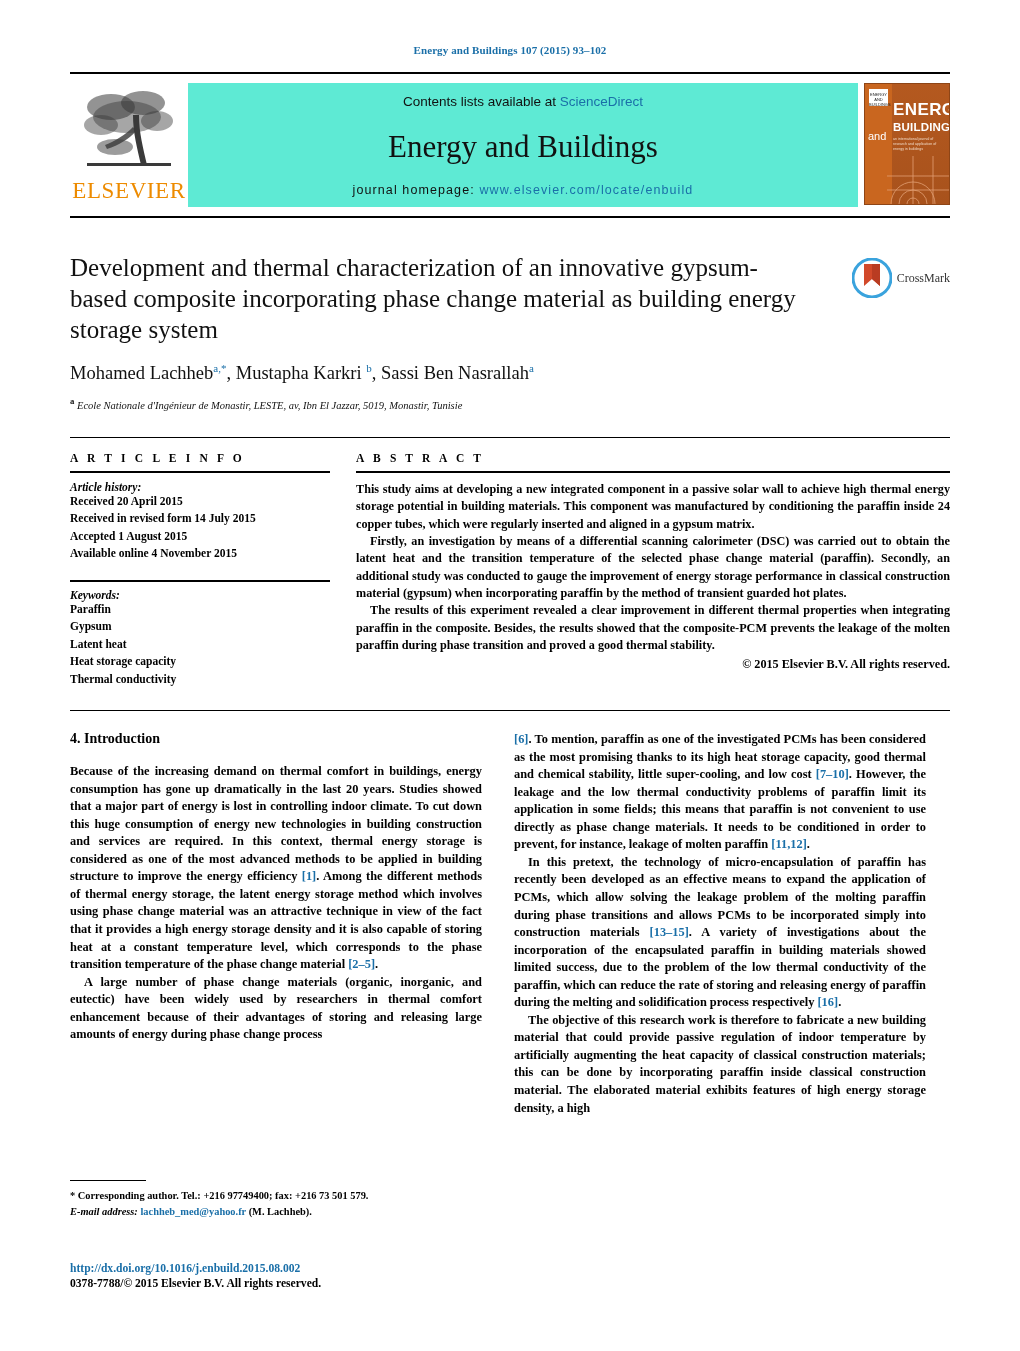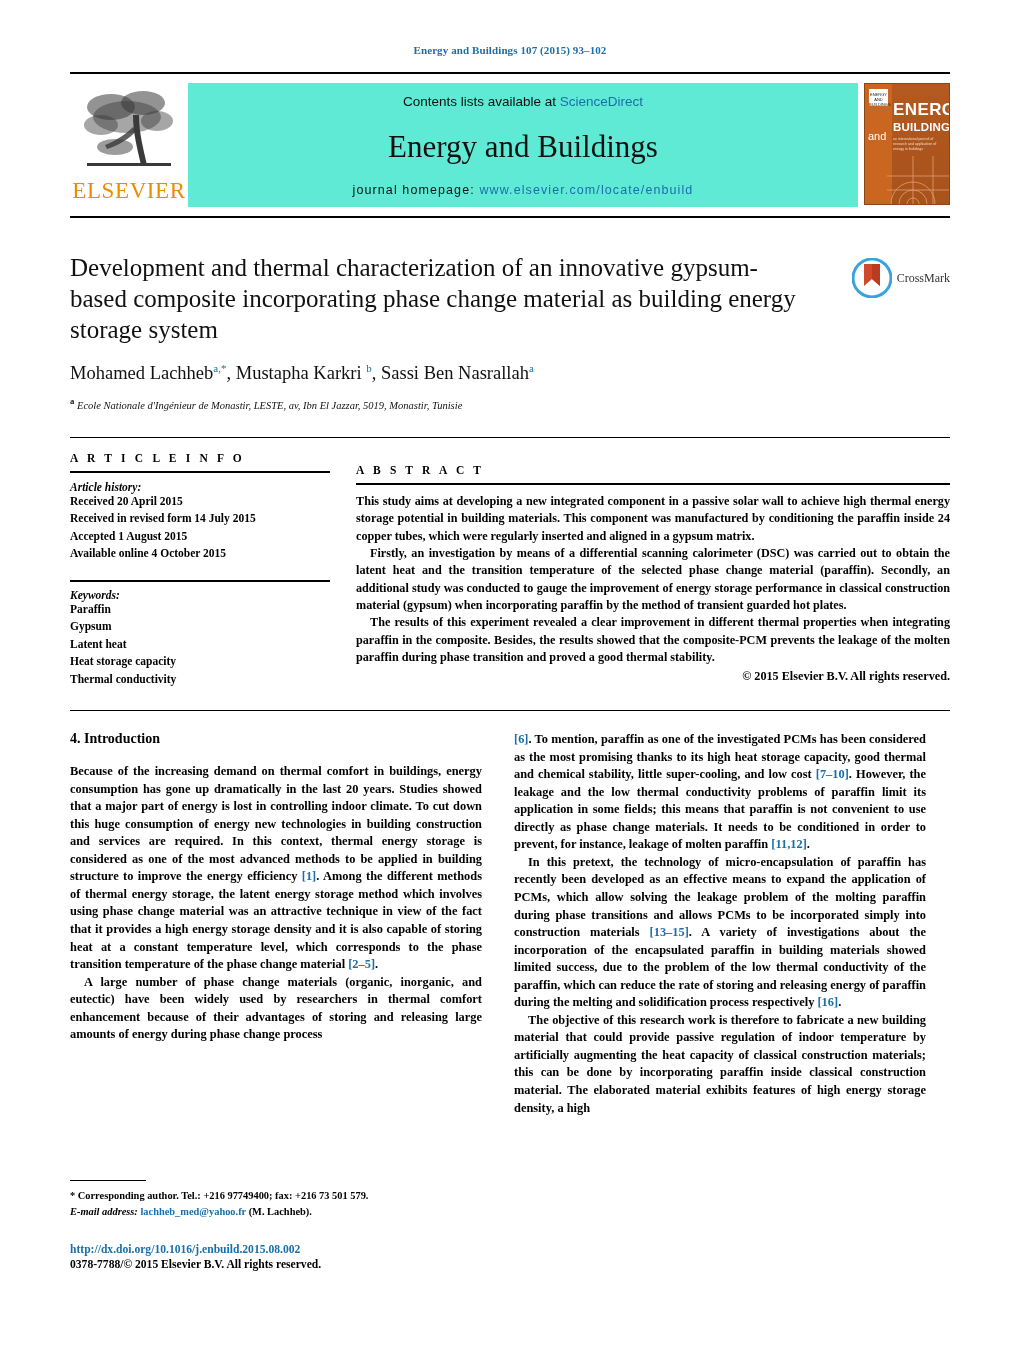--- a/index.html
+++ b/index.html
@@ -122,21 +122,21 @@
   .crossmark .label { font-family:"Liberation Serif",serif; font-size:12px; color:#333; }
 
   
   .rule-thin { margin:24px 70px 0 70px; border-top:1px solid #000; }
   .infoabs {
     margin:0 70px 0 70px;
     display:flex; gap:0;
     padding-top:14px;
   }
   .col-info { width:286px; flex:0 0 286px; padding-right:26px; }
-  .col-abs  { flex:1 1 auto;margin-top:12px; }
+  .col-abs  { flex:1 1 auto; }
   .secthead {
     font-family:"Liberation Serif", serif;
     font-weight:bold;
     font-size:11.5px;
     letter-spacing:3.2px;
     margin-bottom:7px;
   }
   .hr2 { border-top:2px solid #000; margin-bottom:8px; }
   .info-label { font-style:italic; font-weight:bold; font-size:11.5px; }
   .info-list { font-size:11.5px; line-height:1.52; font-weight:bold; }
@@ -185,21 +185,21 @@
   .footnote .fn {
     font-size:10.4px; line-height:1.5; font-weight:bold;
     padding-left:10px; text-indent:-10px;
   }
   .footnote .fn em { font-style:italic; }
 
   
   .pagefoot {
     position:absolute; left:70px; top:1243px; width:500px;
   }
-  .pagefoot .doi { font-size:11.6px; color:#1a6fa8; font-weight:bold; }
+  .pagefoot .doi { font-size:11.6px; color:#1a6fa8; font-weight:bold;margin-top:19px; }
   .pagefoot .issn { font-size:11.6px; font-weight:bold; margin-top:2px; }
 </style>
 </head>
 <body>
 
 <div class="page">
 
   <div class="runhead">Energy and Buildings 107 (2015) 93–102</div>
 
   <div class="masthead">
@@ -278,21 +278,21 @@
 
   <div class="infoabs">
     <div class="col-info">
       <div class="secthead">A R T I C L E   I N F O</div>
       <div class="hr2"></div>
       <div class="info-label">Article history:</div>
       <div class="info-list">
         <div>Received 20 April 2015</div>
         <div>Received in revised form 14 July 2015</div>
         <div>Accepted 1 August 2015</div>
-        <div>Available online 4 October 2015</div>
+        <div>Available online 4 November 2015</div>
       </div>
       <div class="kw-block">
         <div class="hr2"></div>
         <div class="info-label">Keywords:</div>
         <div class="info-list">
           <div>Paraffin</div>
           <div>Gypsum</div>
           <div>Latent heat</div>
           <div>Heat storage capacity</div>
           <div>Thermal conductivity</div>

